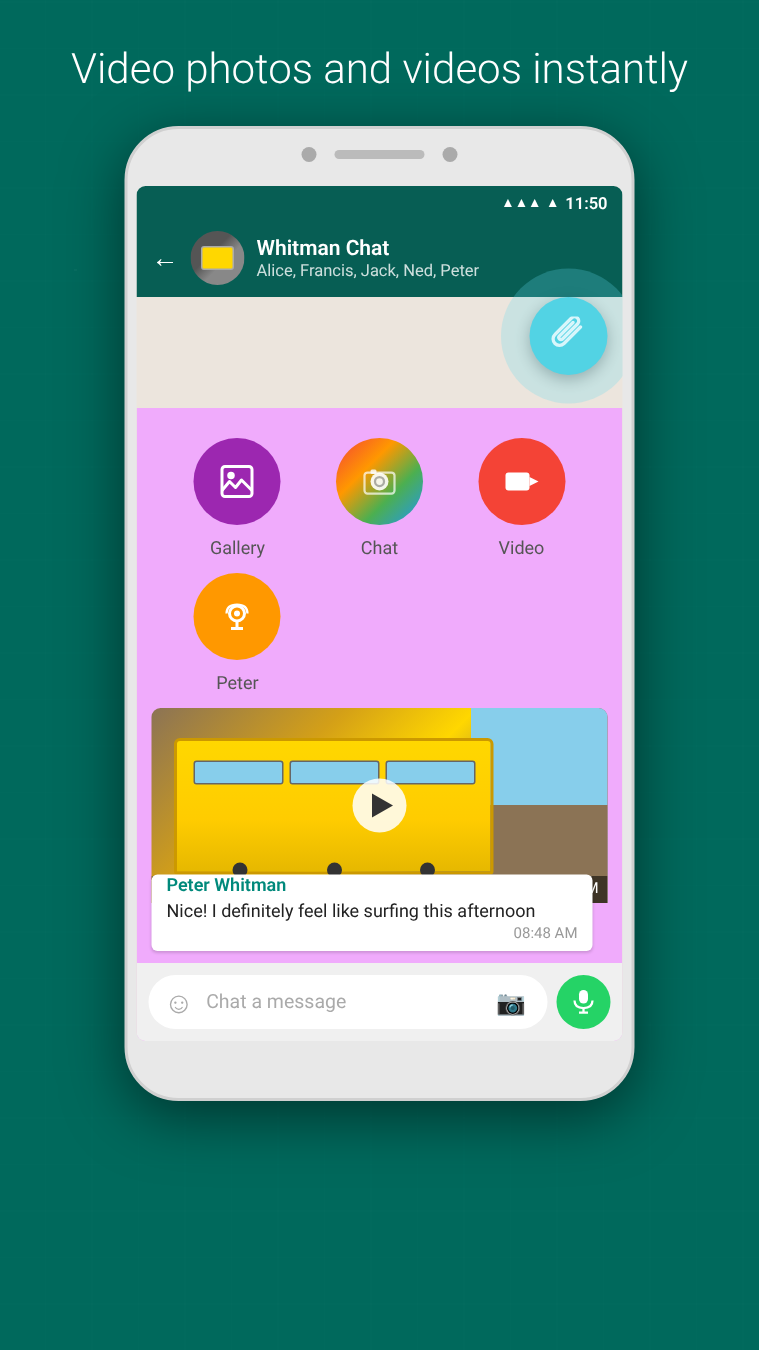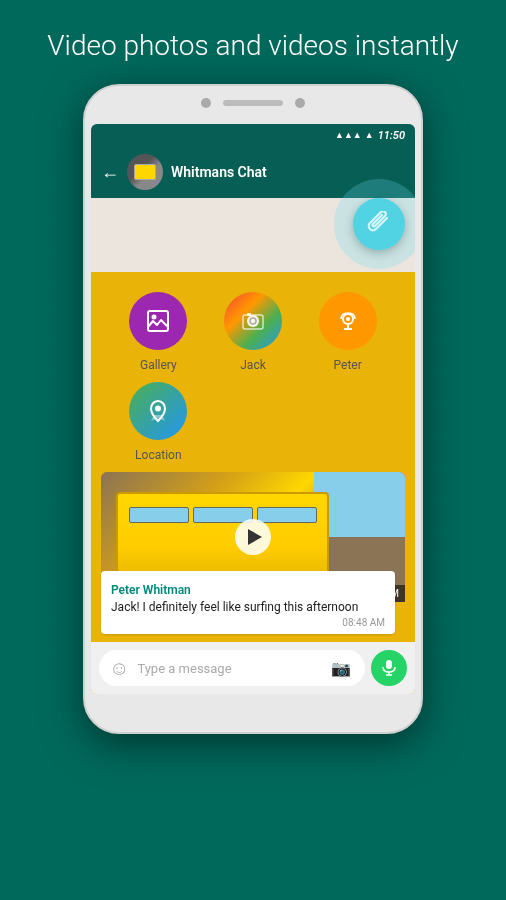--- a/index.html
+++ b/index.html
@@ -101,21 +101,20 @@
       display: flex;
       justify-content: flex-end;
       align-items: center;
       padding: 0 10px;
       gap: 4px;
     }
     .status-time {
       color: white;
       font-size: 11px;
       font-weight: 600;
-      font-style: italic;
     }
     .status-icons {
       display: flex;
       gap: 3px;
       align-items: center;
     }
     .signal-icon {
       color: white;
       font-size: 9px;
     }
@@ -177,21 +176,21 @@
       font-size: 11px;
     }
 
     
     .attachment-overlay {
       position: absolute;
       top: 74px;
       left: 0;
       right: 0;
       bottom: 0;
-      background: #eab308;
+      background: #f0abfc;
       z-index: 5;
       display: flex;
       flex-direction: column;
     }
 
     .attachment-grid {
       padding: 20px 20px 10px;
       display: grid;
       grid-template-columns: repeat(3, 1fr);
       gap: 10px 0;
@@ -344,21 +343,21 @@
     }
 
     
     .text-bubble {
       position: absolute;
       bottom: 0;
       left: 10px;
       right: 20px;
       background: white;
       border-radius: 4px;
-      padding: 12px 10px 6px;
+      padding: 0 10px 6px;
       box-shadow: 0 1px 2px rgba(0,0,0,0.15);
     }
     .bubble-sender {
       color: #00897b;
       font-size: 12px;
       font-weight: 600;
       margin-bottom: 2px;
     }
     .bubble-text {
       color: #222;
@@ -473,21 +472,22 @@
         </div>
         <span class="status-time">11:50</span>
       </div>
 
       <div class="chat-header">
         <span class="back-arrow">←</span>
         <div class="avatar">
           <div class="avatar-tram"></div>
         </div>
         <div class="chat-info">
-          <div class="chat-name">Whitmans Chat</div>
+          <div class="chat-name">Whitman Chat</div>
+          <div class="chat-members">Alice, Francis, Jack, Ned, Peter</div>
         </div>
       </div>
 
       <div class="chat-content">
 
         <div class="attachment-overlay">
           <div class="attachment-grid">
 
             <div class="attachment-item">
               <div class="attach-icon-circle icon-gallery">
@@ -502,47 +502,46 @@
 
             <div class="attachment-item">
               <div class="attach-icon-circle icon-photo">
                 <svg width="28" height="28" viewBox="0 0 28 28">
                   <circle cx="14" cy="14" r="6" fill="white" opacity="0.9"></circle>
                   <circle cx="14" cy="14" r="3" fill="none" stroke="rgba(0,0,0,0.3)" stroke-width="1.5"></circle>
                   <rect x="8" y="6" width="4" height="3" rx="1" fill="white" opacity="0.8"></rect>
                   <rect x="4" y="8" width="20" height="14" rx="2" fill="none" stroke="white" stroke-width="1.5" opacity="0.7"></rect>
                 </svg>
               </div>
-              <span class="attach-label">Jack</span>
+              <span class="attach-label">Chat</span>
             </div>
 
+            <div class="attachment-item">
+              <div class="attach-icon-circle icon-video">
+                <svg width="28" height="28" viewBox="0 0 28 28">
+                  <rect x="3" y="8" width="16" height="12" rx="2" fill="white"></rect>
+                  <polygon points="19,11 25,14 19,17" fill="white"></polygon>
+                </svg>
+              </div>
+              <span class="attach-label">Video</span>
+            </div>
 
             <div class="attachment-item">
               <div class="attach-icon-circle icon-audio">
                 <svg width="28" height="28" viewBox="0 0 28 28">
                   <circle cx="14" cy="12" r="5" fill="none" stroke="white" stroke-width="2"></circle>
                   <circle cx="14" cy="12" r="2" fill="white"></circle>
                   <line x1="14" y1="17" x2="14" y2="22" stroke="white" stroke-width="2"></line>
                   <line x1="10" y1="22" x2="18" y2="22" stroke="white" stroke-width="2"></line>
                   <path d="M7,12 Q7,6 14,6 Q21,6 21,12" fill="none" stroke="white" stroke-width="1.5"></path>
                 </svg>
               </div>
               <span class="attach-label">Peter</span>
             </div>
 
-            <div class="attachment-item">
-              <div class="attach-icon-circle icon-location">
-                <svg width="28" height="28" viewBox="0 0 28 28">
-                  <path d="M14,4 C10,4 7,7.5 7,11.5 C7,17 14,24 14,24 C14,24 21,17 21,11.5 C21,7.5 18,4 14,4 Z" fill="none" stroke="white" stroke-width="2"></path>
-                  <circle cx="14" cy="11.5" r="3" fill="white"></circle>
-                  <path d="M10,18 L7,24 L14,21 L21,24 L18,18" fill="rgba(255,255,255,0.4)" stroke="none"></path>
-                </svg>
-              </div>
-              <span class="attach-label">Location</span>
-            </div>
 
 
           </div>
 
           <div style="flex:1; position:relative; overflow:hidden;">
             <div class="video-message">
               <div class="video-thumb">
                 <div class="building-bg"></div>
                 <div class="tram-scene">
                   <div class="tram-body">
@@ -563,28 +562,28 @@
                 </div>
                 <div class="video-meta">
                   <span class="video-duration">🎥 0:40</span>
                   <span class="video-time">11:45 AM</span>
                 </div>
               </div>
             </div>
 
             <div class="text-bubble" style="bottom: 60px;">
               <div class="bubble-sender">Peter Whitman</div>
-              <div class="bubble-text">Jack! I definitely feel like surfing this afternoon</div>
+              <div class="bubble-text">Nice! I definitely feel like surfing this afternoon</div>
               <div class="bubble-time">08:48 AM</div>
             </div>
 
             <div class="input-bar" style="position:absolute;bottom:0;left:0;right:0;">
               <div class="input-field">
                 <span class="emoji-btn">☺</span>
-                <span class="input-placeholder">Type a message</span>
+                <span class="input-placeholder">Chat a message</span>
                 <span class="camera-btn">📷</span>
               </div>
               <div class="mic-btn">
                 <svg width="18" height="18" viewBox="0 0 18 18">
                   <rect x="6" y="1" width="6" height="9" rx="3" fill="white"></rect>
                   <path d="M3,8 Q3,13 9,13 Q15,13 15,8" fill="none" stroke="white" stroke-width="1.5"></path>
                   <line x1="9" y1="13" x2="9" y2="16" stroke="white" stroke-width="1.5"></line>
                   <line x1="6" y1="16" x2="12" y2="16" stroke="white" stroke-width="1.5"></line>
                 </svg>
               </div>

